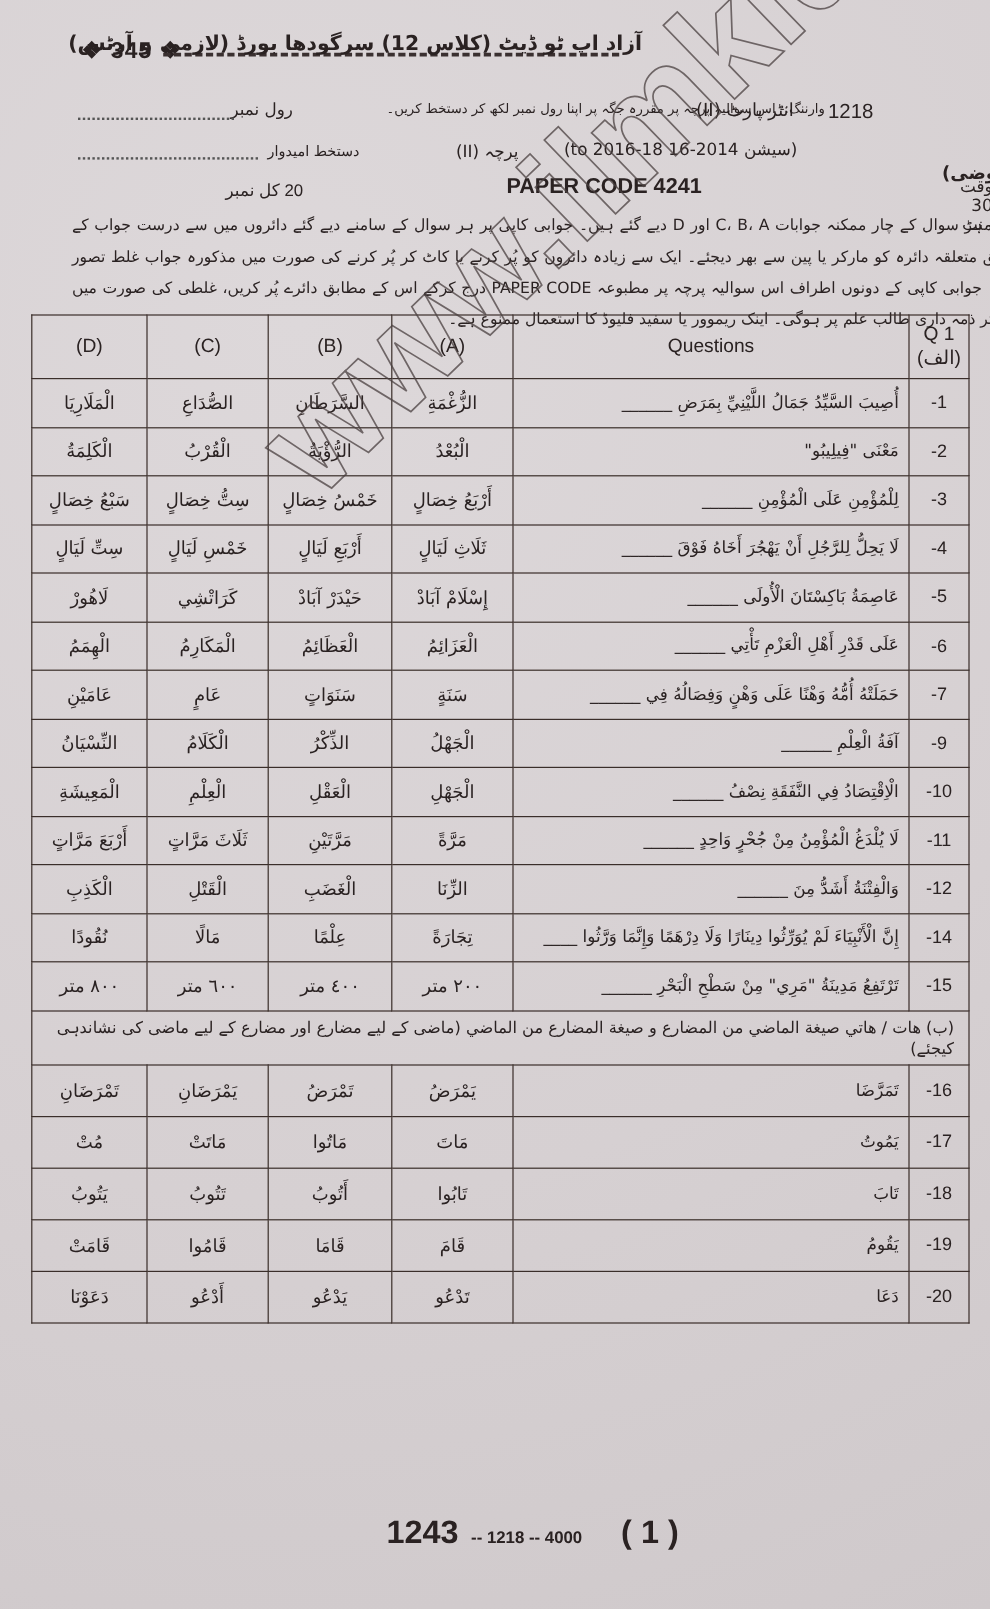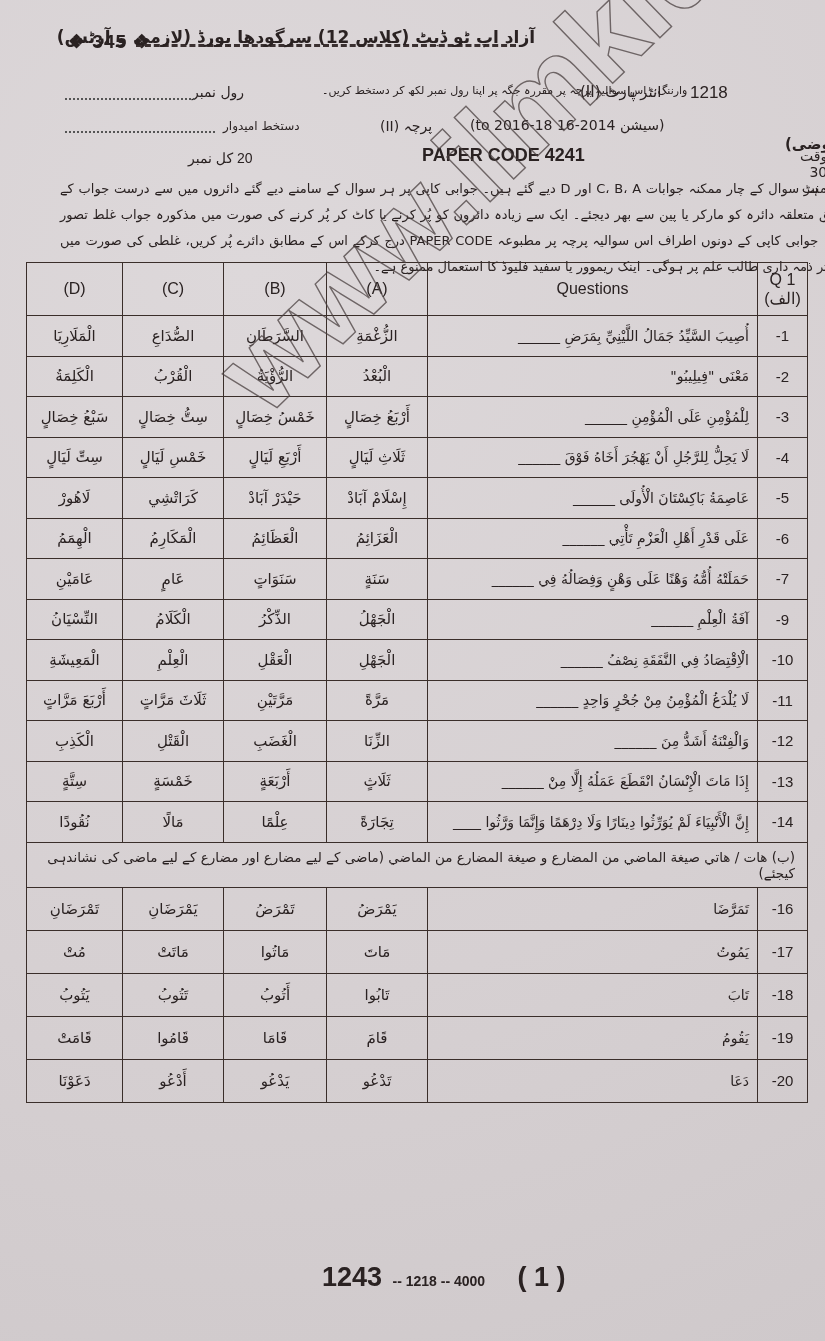--- a/index.html
+++ b/index.html
@@ -196,35 +196,35 @@
   </tr>
       <tr class="main-row">
     <td class="opt">الْكَذِبِ</td>
     <td class="opt">الْقَتْلِ</td>
     <td class="opt">الْغَضَبِ</td>
     <td class="opt">الزِّنَا</td>
     <td class="qtext">وَالْفِتْنَةُ أَشَدُّ مِنَ ______</td>
     <td class="qnum">-12</td>
   </tr>
       <tr class="main-row">
-    <td class="opt">سِتَّةٍ</td>
-    <td class="opt">خَمْسَةٍ</td>
-    <td class="opt">أَرْبَعَةٍ</td>
-    <td class="opt">ثَلَاثٍ</td>
-    <td class="qtext">إِذَا مَاتَ الْإِنْسَانُ انْقَطَعَ عَمَلُهُ إِلَّا مِنْ ______</td>
-    <td class="qnum">-13</td>
-  </tr>
-      <tr class="main-row">
     <td class="opt">نُقُودًا</td>
     <td class="opt">مَالًا</td>
     <td class="opt">عِلْمًا</td>
     <td class="opt">تِجَارَةً</td>
     <td class="qtext">إِنَّ الْأَنْبِيَاءَ لَمْ يُوَرِّثُوا دِينَارًا وَلَا دِرْهَمًا وَإِنَّمَا وَرَّثُوا ____</td>
     <td class="qnum">-14</td>
   </tr>
+      <tr class="main-row">
+    <td class="opt">٨٠٠ متر</td>
+    <td class="opt">٦٠٠ متر</td>
+    <td class="opt">٤٠٠ متر</td>
+    <td class="opt">٢٠٠ متر</td>
+    <td class="qtext">تَرْتَفِعُ مَدِينَةُ "مَرِي" مِنْ سَطْحِ الْبَحْرِ ______</td>
+    <td class="qnum">-15</td>
+  </tr>
     </tbody>
   <tbody>
       <tr class="section-row">
     <td colspan="6" class="urdu">(ب)  هات / هاتي صيغة الماضي من المضارع و صيغة المضارع من الماضي (ماضی کے لیے مضارع اور مضارع کے لیے ماضی کی نشاندہی کیجئے)</td>
   </tr>
   </tbody>
     <tbody id="sub-rows">
       <tr class="sub-row">
     <td class="opt">تَمْرَضَانِ</td>
     <td class="opt">يَمْرَضَانِ</td>

